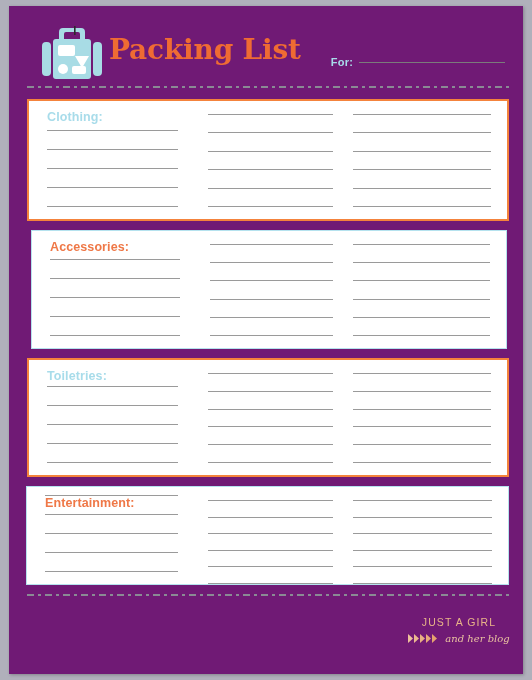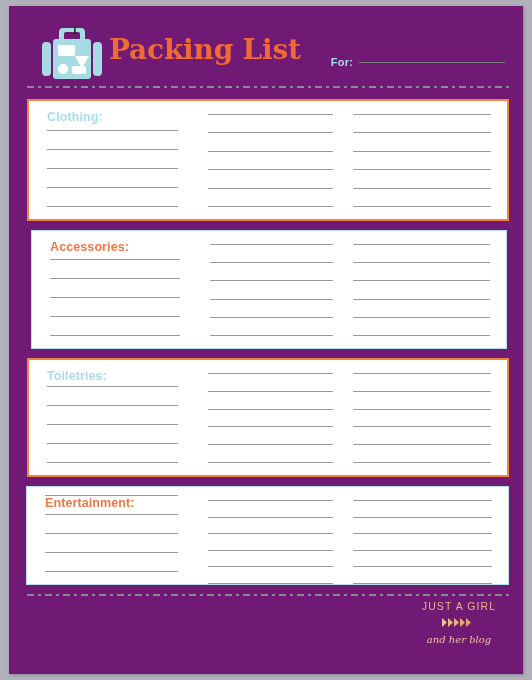--- a/index.html
+++ b/index.html
@@ -150,20 +150,21 @@
 
   .write-line {
     border-bottom: 1.4px solid #9a9a9a;
     height: 0px;
   }
 
   
   .footer {
     position: relative;
     height: 44px;
+    margin-top: 16px;
   }
 
   .brand {
     position: absolute;
     right: 4px;
     top: 4px;
     width: 92px;
     text-align: center;
   }
 
@@ -174,21 +175,20 @@
     color: #e8b488;
     white-space: nowrap;
   }
 
   .brand-bottom {
     display: flex;
     align-items: center;
     justify-content: center;
     gap: 3px;
     margin-top: 1px;
-    flex-direction: column;
   }
 
   .chevrons { display: block; }
 
   .brand-script {
     font-family: "DejaVu Serif", serif;
     font-style: italic;
     font-size: 10px;
     color: #eac2a0;
     white-space: nowrap;

